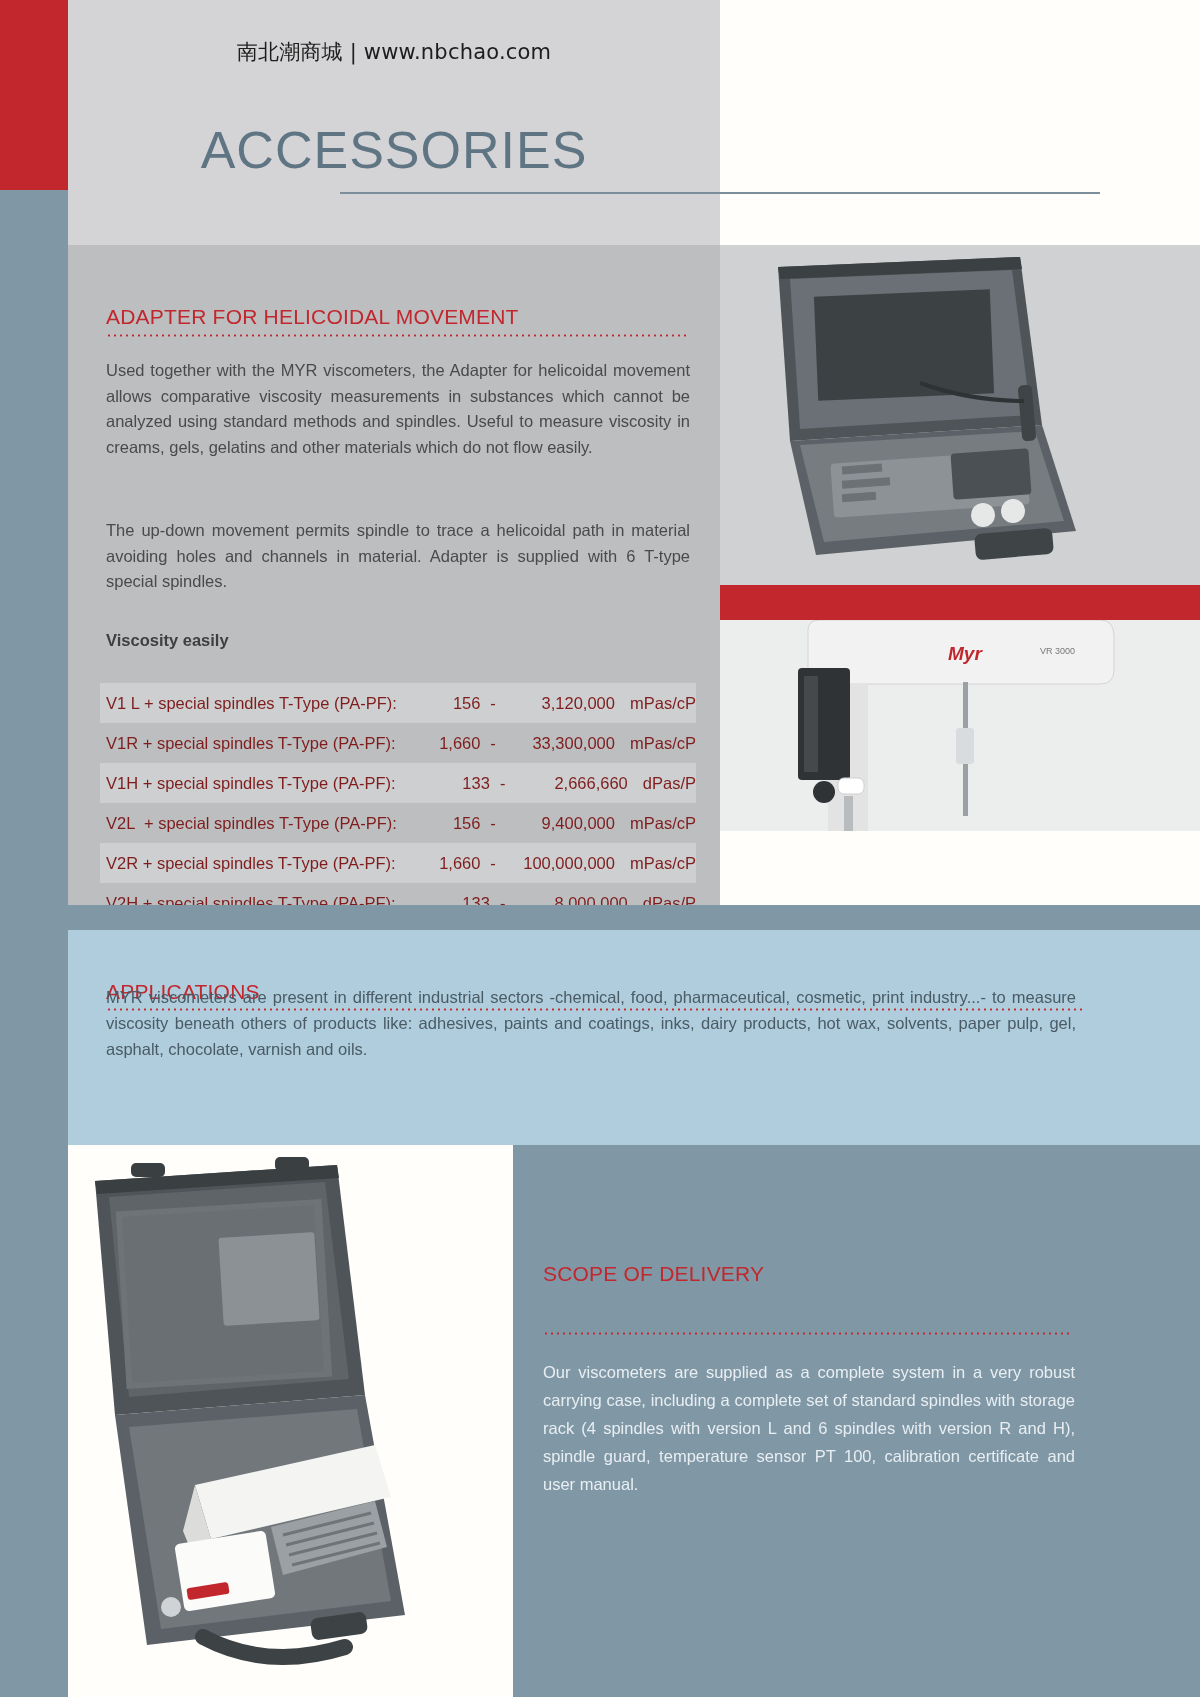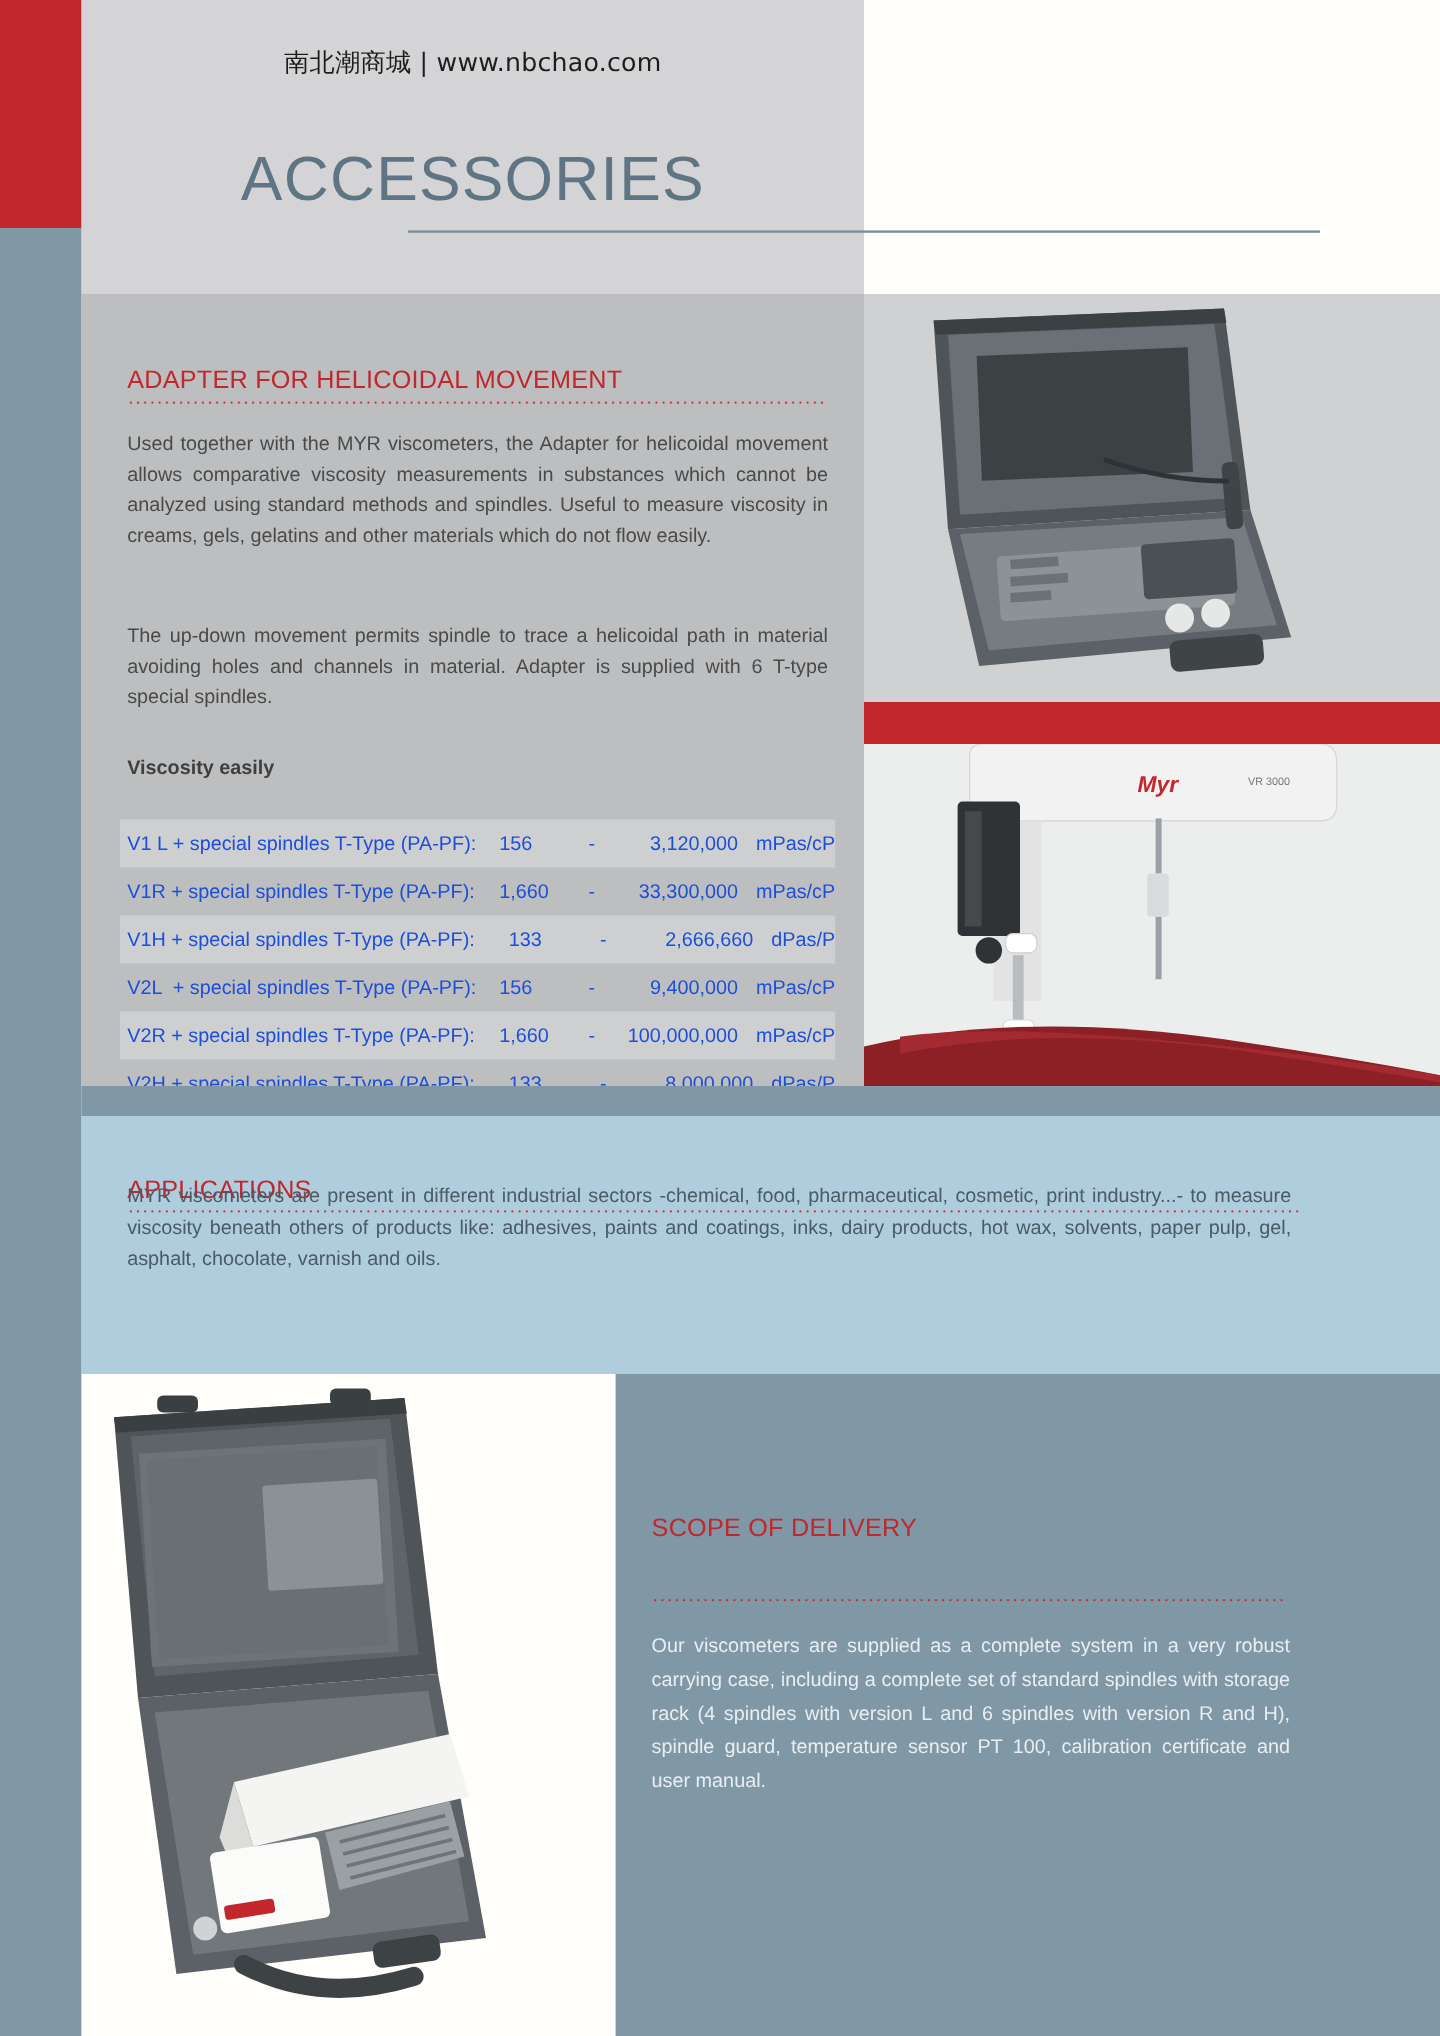--- a/index.html
+++ b/index.html
@@ -41,34 +41,34 @@
 
   .body-text{font-size:16.5px;line-height:25.5px;color:#4a4a4a;text-align:justify;}
 
   #adapter-p1{left:106px;top:358px;width:584px;}
   #adapter-p2{left:106px;top:518px;width:584px;}
 
   #visc-label{left:106px;top:631px;font-size:16.5px;font-weight:bold;color:#3f3f3f;}
 
   
   #visc-table{left:100px;top:683px;width:596px;}
-  .visc-row{height:40px;display:flex;align-items:center;font-size:16.5px;color:#1d4ed8;
+  .visc-row{height:40px;display:flex;align-items:center;font-size:16.5px;color:#7f1d1d;
             padding-left:6px;box-sizing:border-box;}
   .visc-row.odd{background:#cdcfd1;}
   .visc-row.even{background:transparent;}
   .vc-name{width:318px;white-space:pre;}
-  .vc-min{width:66px;text-align:left;}
+  .vc-min{width:66px;text-align:right;}
   .vc-dash{width:26px;text-align:center;}
   .vc-max{width:112px;text-align:right;}
   .vc-unit{padding-left:15px;white-space:pre;}
 
   
   #case-photo-top{left:720px;top:245px;width:480px;height:340px;background:#cfd1d2;overflow:hidden;}
   #red-band{left:720px;top:585px;width:480px;height:35px;background:#c1272d;}
-  #visco-photo{left:720px;top:620px;width:480px;height:285px;background:#e9eaea;overflow:hidden;}
+  #visco-photo{left:720px;top:620px;width:480px;height:211px;background:#e9eaea;overflow:hidden;}
 
   
   #blue-band{left:68px;top:905px;width:1132px;height:25px;background:#8098a6;}
   #apps-panel{left:68px;top:930px;width:1132px;height:215px;background:#afcddd;}
   #apps-head{left:106px;top:980px;}
   #apps-dots{left:106px;top:1008px;width:980px;}
   #apps-body{left:106px;top:984px;width:970px;font-size:16.5px;line-height:26px;color:#4a5b66;text-align:justify;}
 
   
   #bottom-white{left:68px;top:1145px;width:445px;height:552px;background:#fffefb;}

